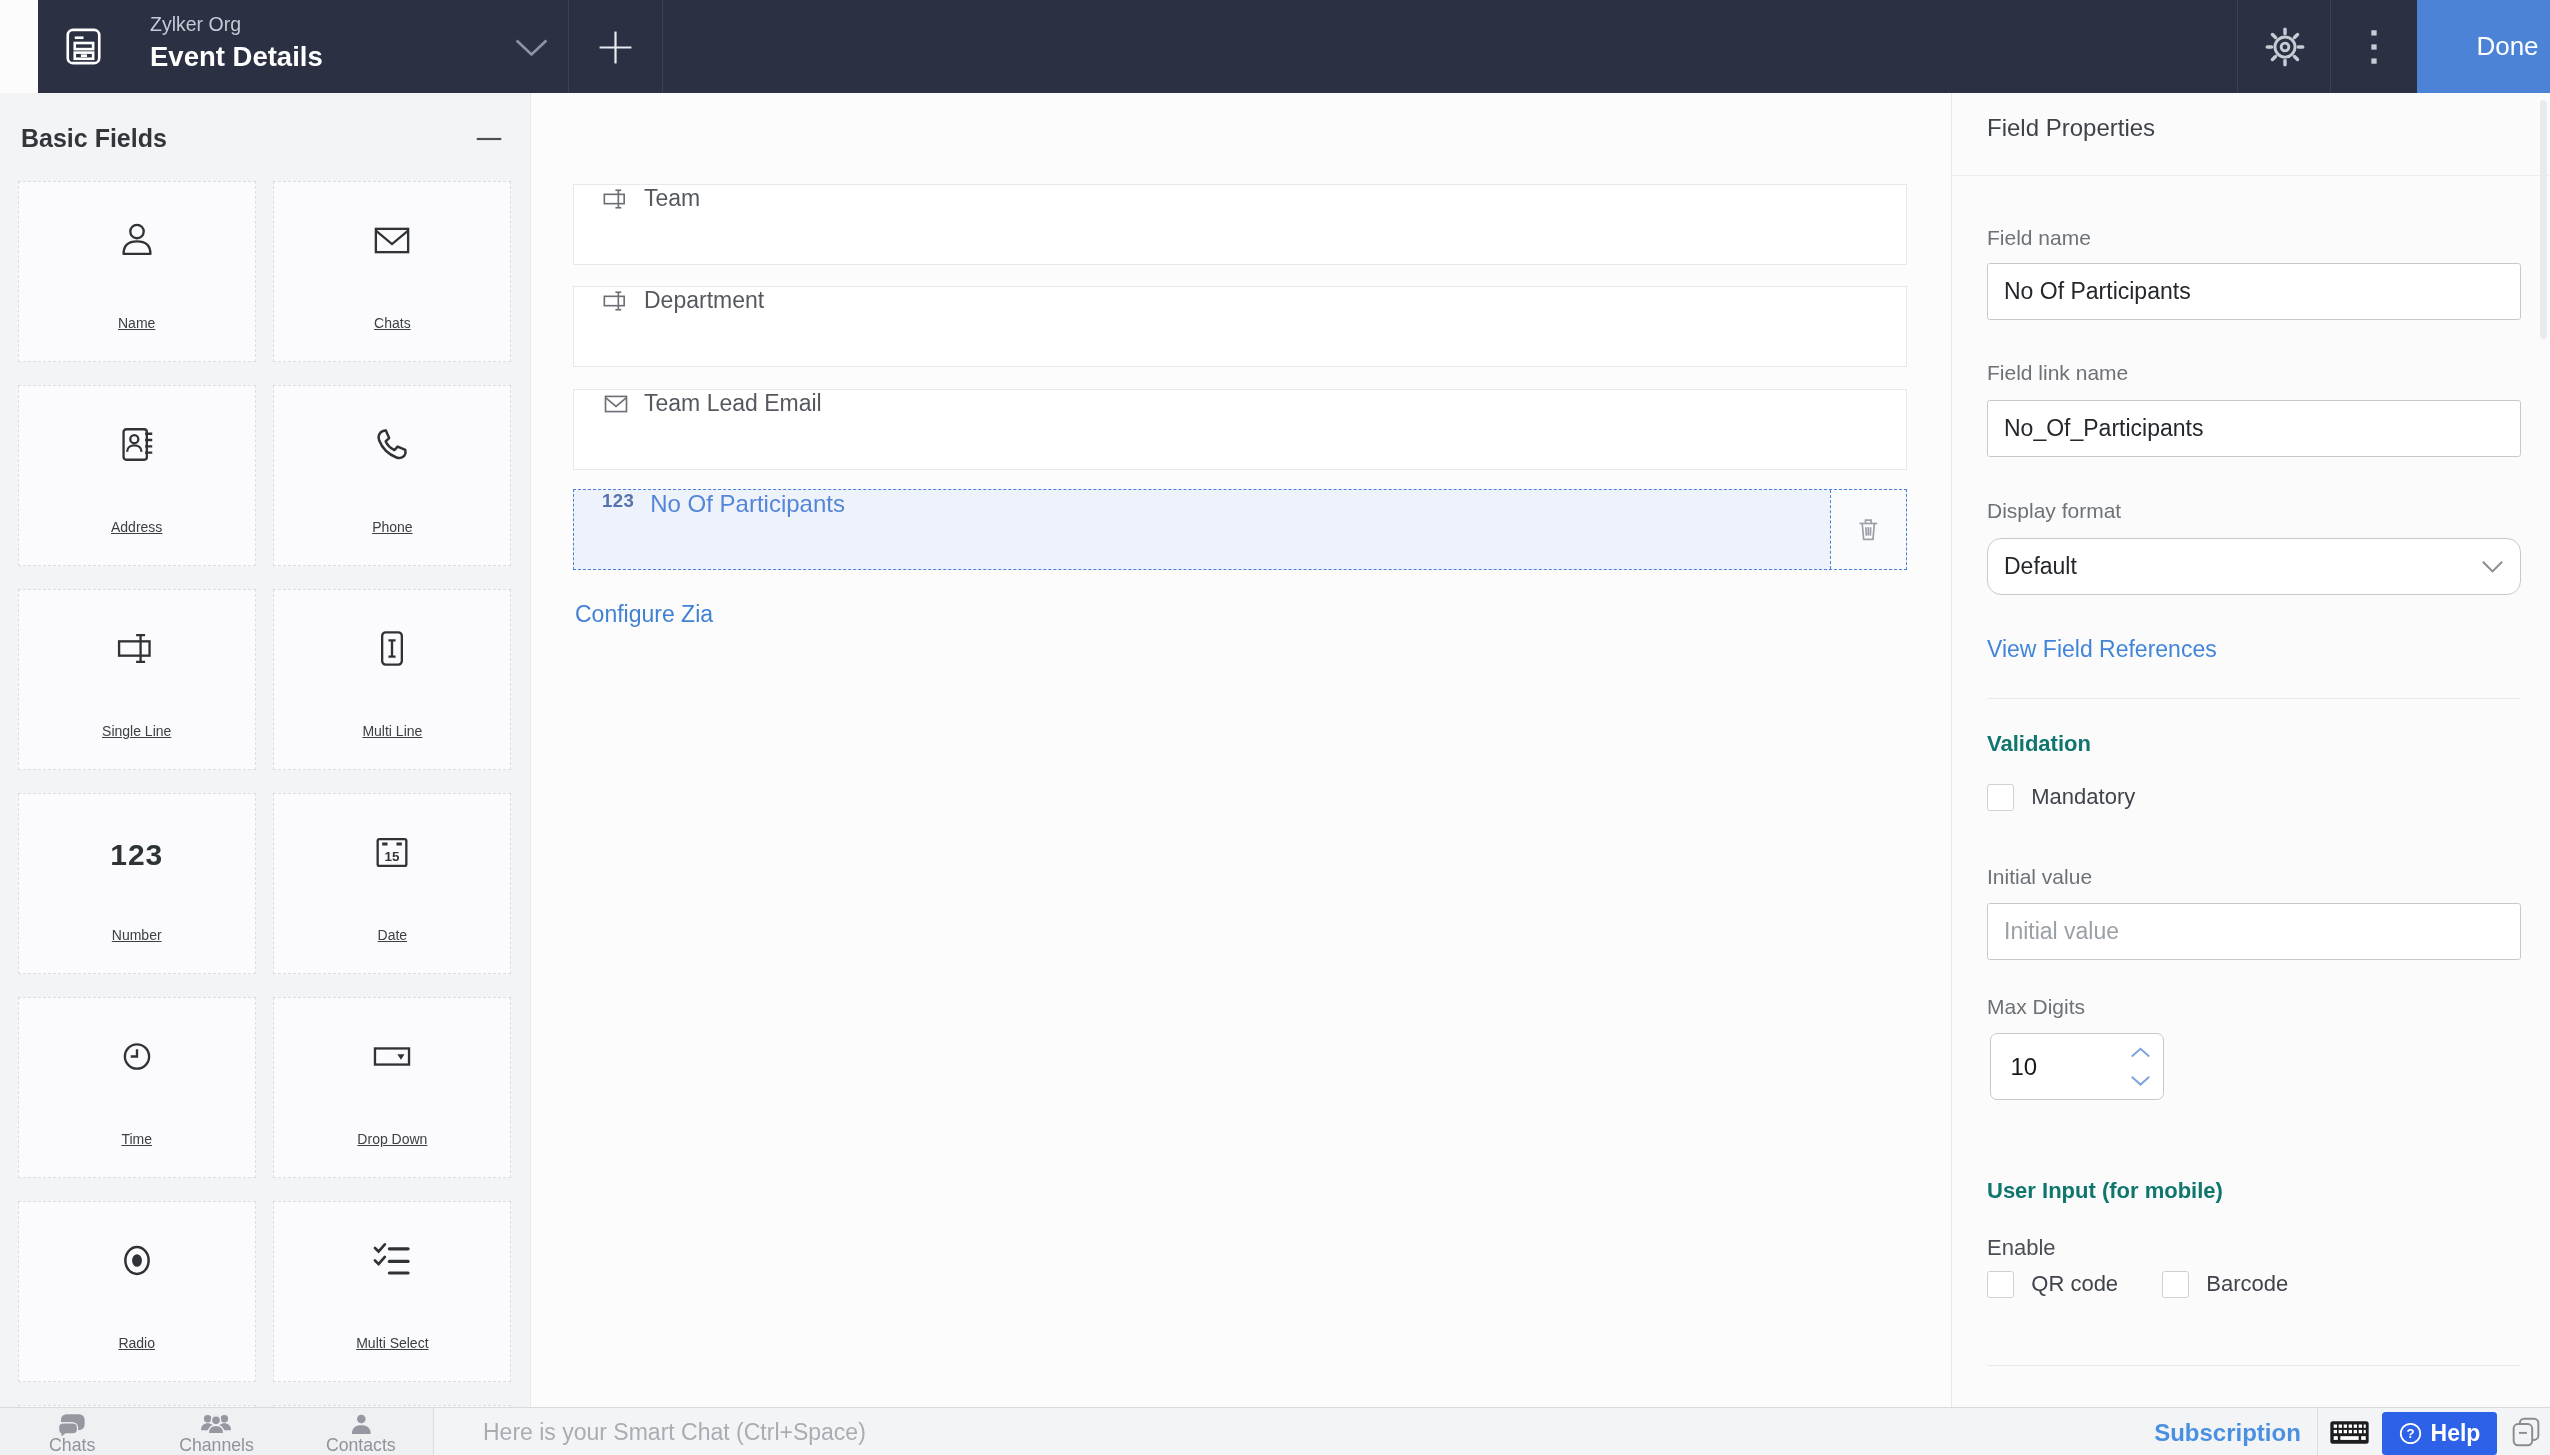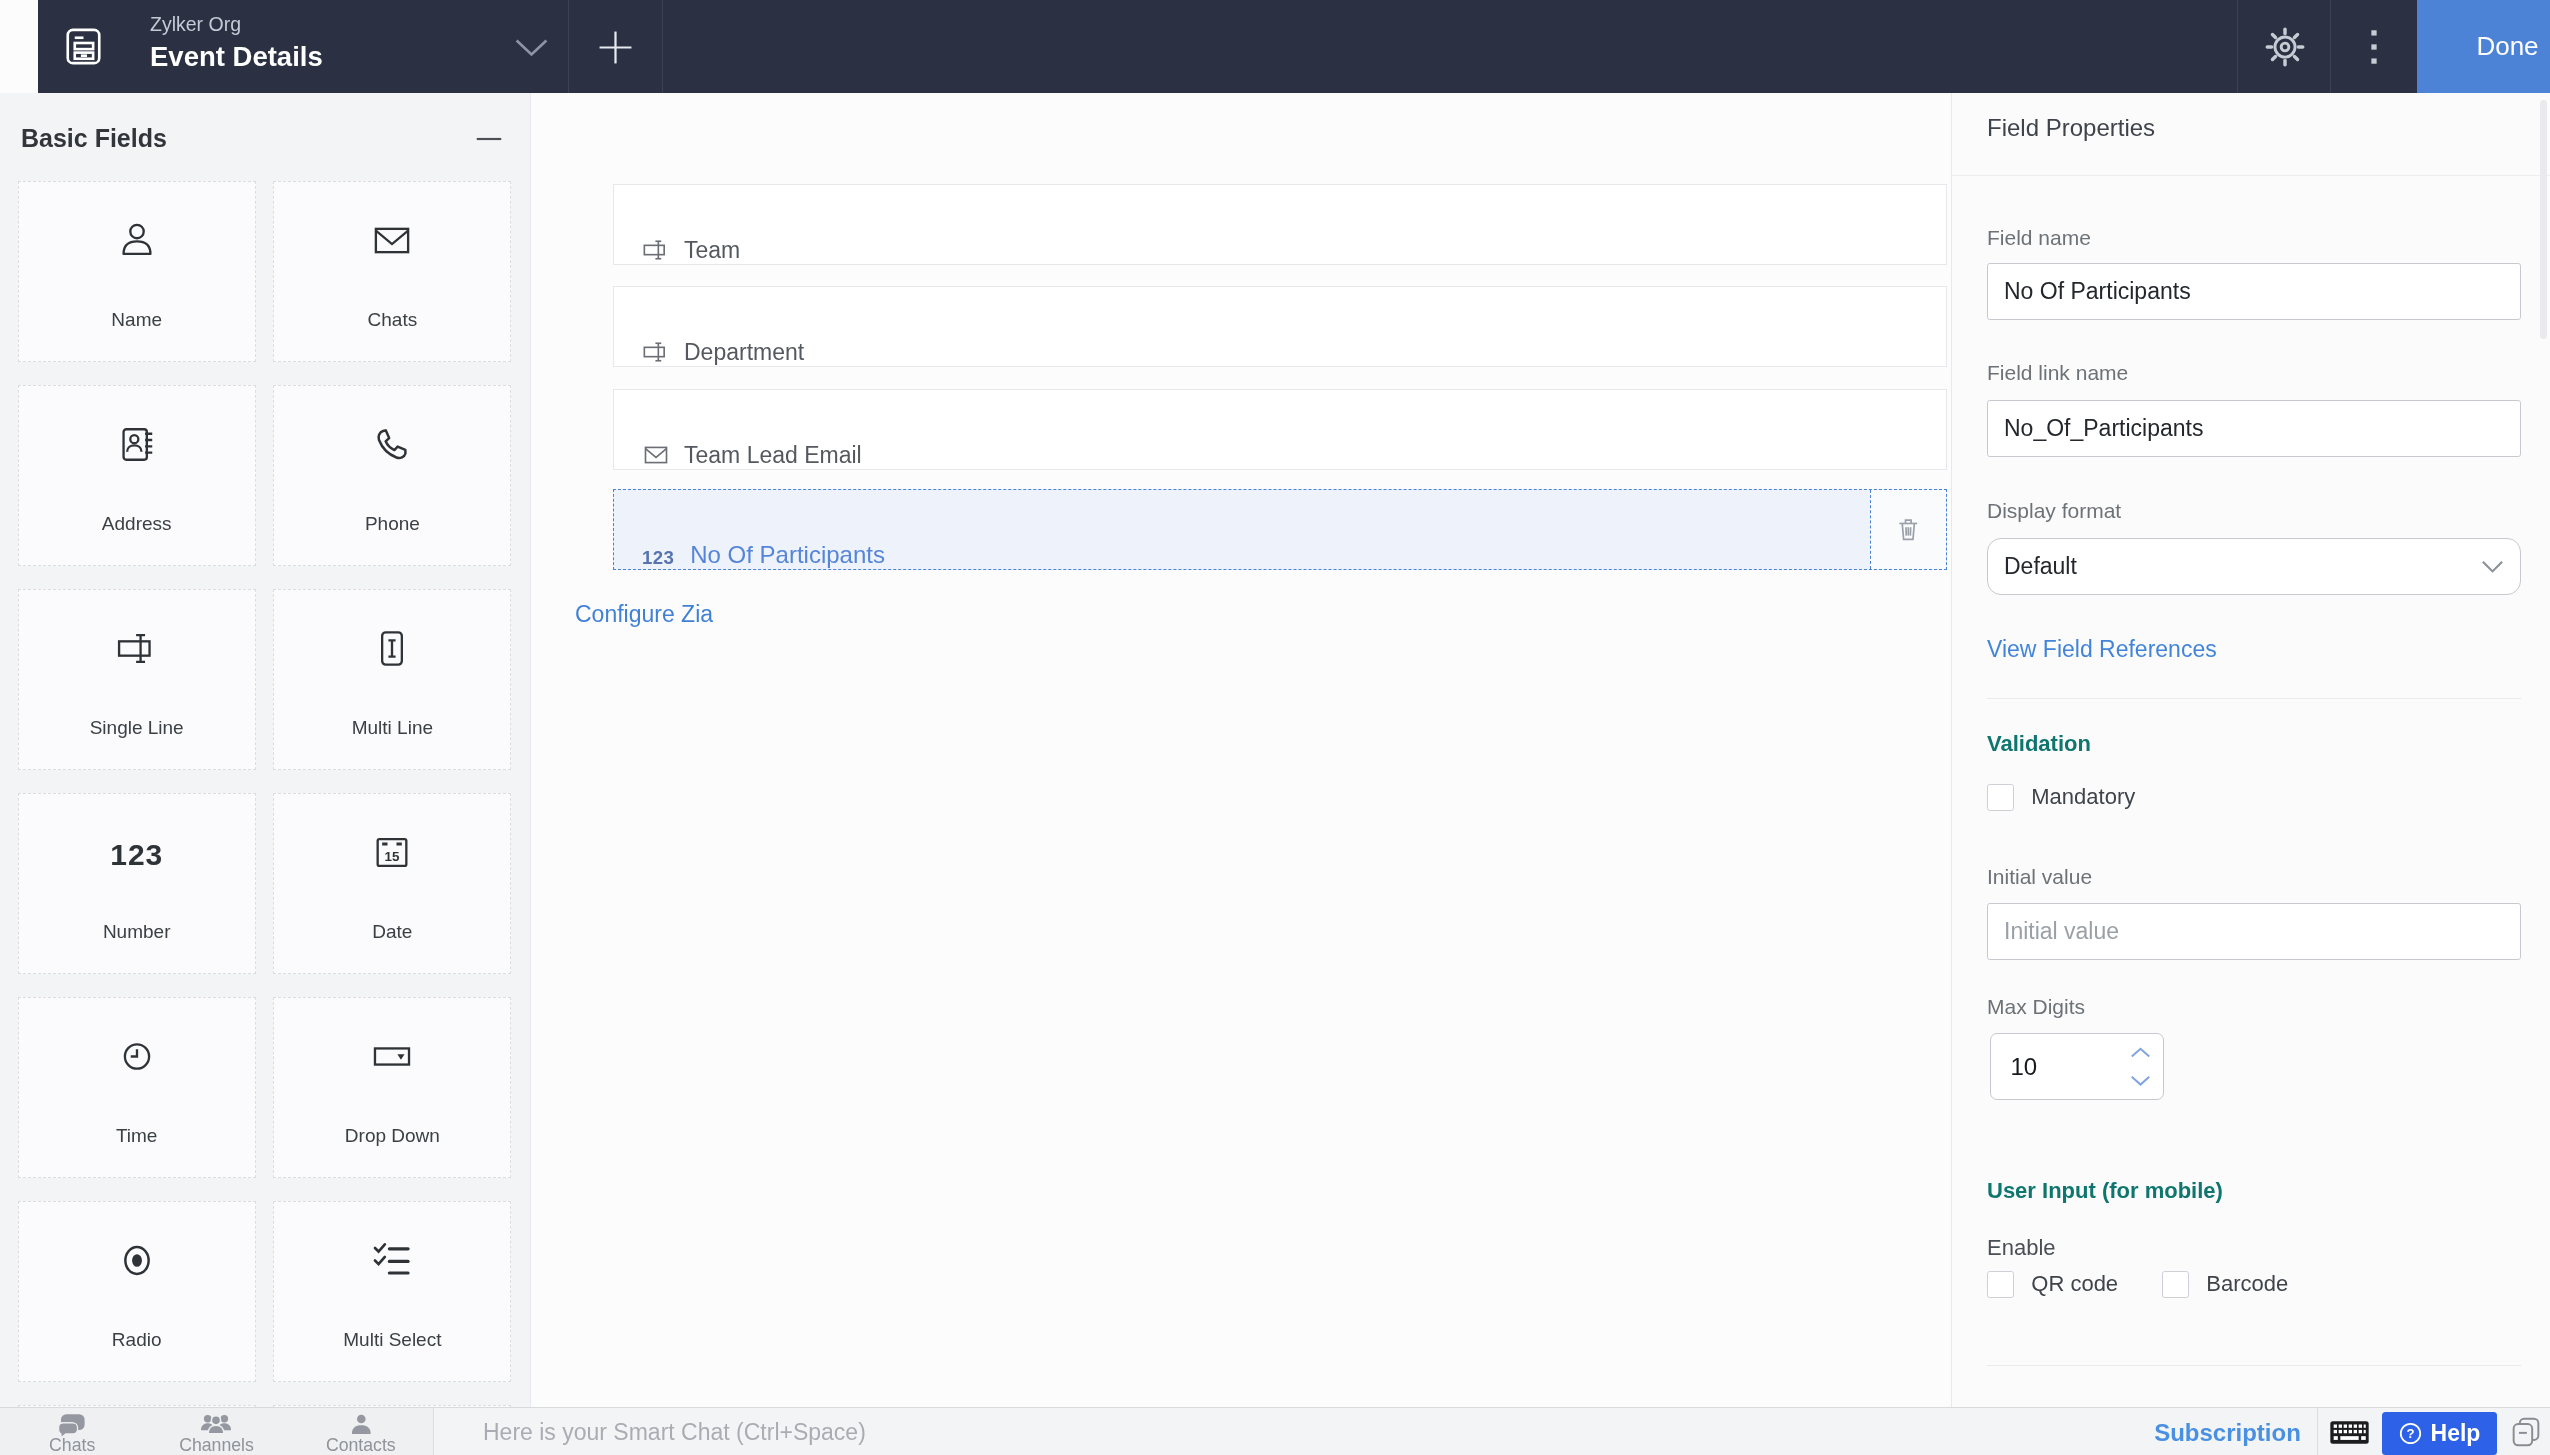--- a/index.html
+++ b/index.html
@@ -27,26 +27,26 @@
              border-right:0.9px solid #e8e9ec; overflow:hidden; }
   .sb-title { position:absolute; left:21px; top:31px; font-size:25px; font-weight:700; color:#32363b; }
   .sb-collapse { position:absolute; left:475px; top:32px; width:28px; height:28px; cursor:pointer; }
   .tile-grid { position:absolute; left:17.7px; top:88px; width:496px;
                display:grid; grid-template-columns:238px 238px; grid-auto-rows:181px; gap:23px 17.7px; }
   .tile { background:#fbfbfd; border:0.9px dashed #dcdde2; position:relative; cursor:grab; }
   .tile .tico { position:absolute; left:50%; top:37px; transform:translateX(-50%); }
   .tile .tnum { position:absolute; left:0; right:0; top:44px; text-align:center;
                 font-size:30px; font-weight:700; color:#2e3338; letter-spacing:0.9px; }
   .tile .tlabel { position:absolute; left:0; right:0; bottom:30px; text-align:center;
-                  font-size:19px; color:#3b4045; }
+                  font-size:14px; color:#3b4045;text-decoration:underline; }
 
   
   .canvas { position:absolute; left:532px; top:93px; width:1419px; height:1314px; background:#fcfcfd; }
   .crow { position:absolute; left:41px; width:1334px; height:81px; background:#ffffff;
-          border:0.9px solid #e7e8eb; display:flex; align-items:flex-end; padding-left:28px; cursor:pointer;margin-left:40px; }
+          border:0.9px solid #e7e8eb; display:flex; align-items:flex-start; padding-left:28px; cursor:pointer; }
   .crow .ricon { margin-right:14px; flex:none; display:flex; }
   .crow .rlabel { font-size:23px; color:#55595f; }
   .crow.selected { background:#eef3fb; border:1.8px dashed #4a80d6; }
   .crow.selected .rlabel { color:#5585d8; font-size:24px; }
   .num-glyph { font-size:18.6px; font-weight:700; color:#5673af; margin-right:16px; letter-spacing:0.4px; }
   .trash-zone { position:absolute; right:0; top:0; bottom:0; width:76px; background:#fafbfd;
                 border-left:1.8px dashed #4a80d6; display:flex; align-items:center; justify-content:center; cursor:pointer; }
   .zia-link { position:absolute; left:43px; top:508px; font-size:23px; color:#4181d4; cursor:pointer;text-align:right; }
 
   

